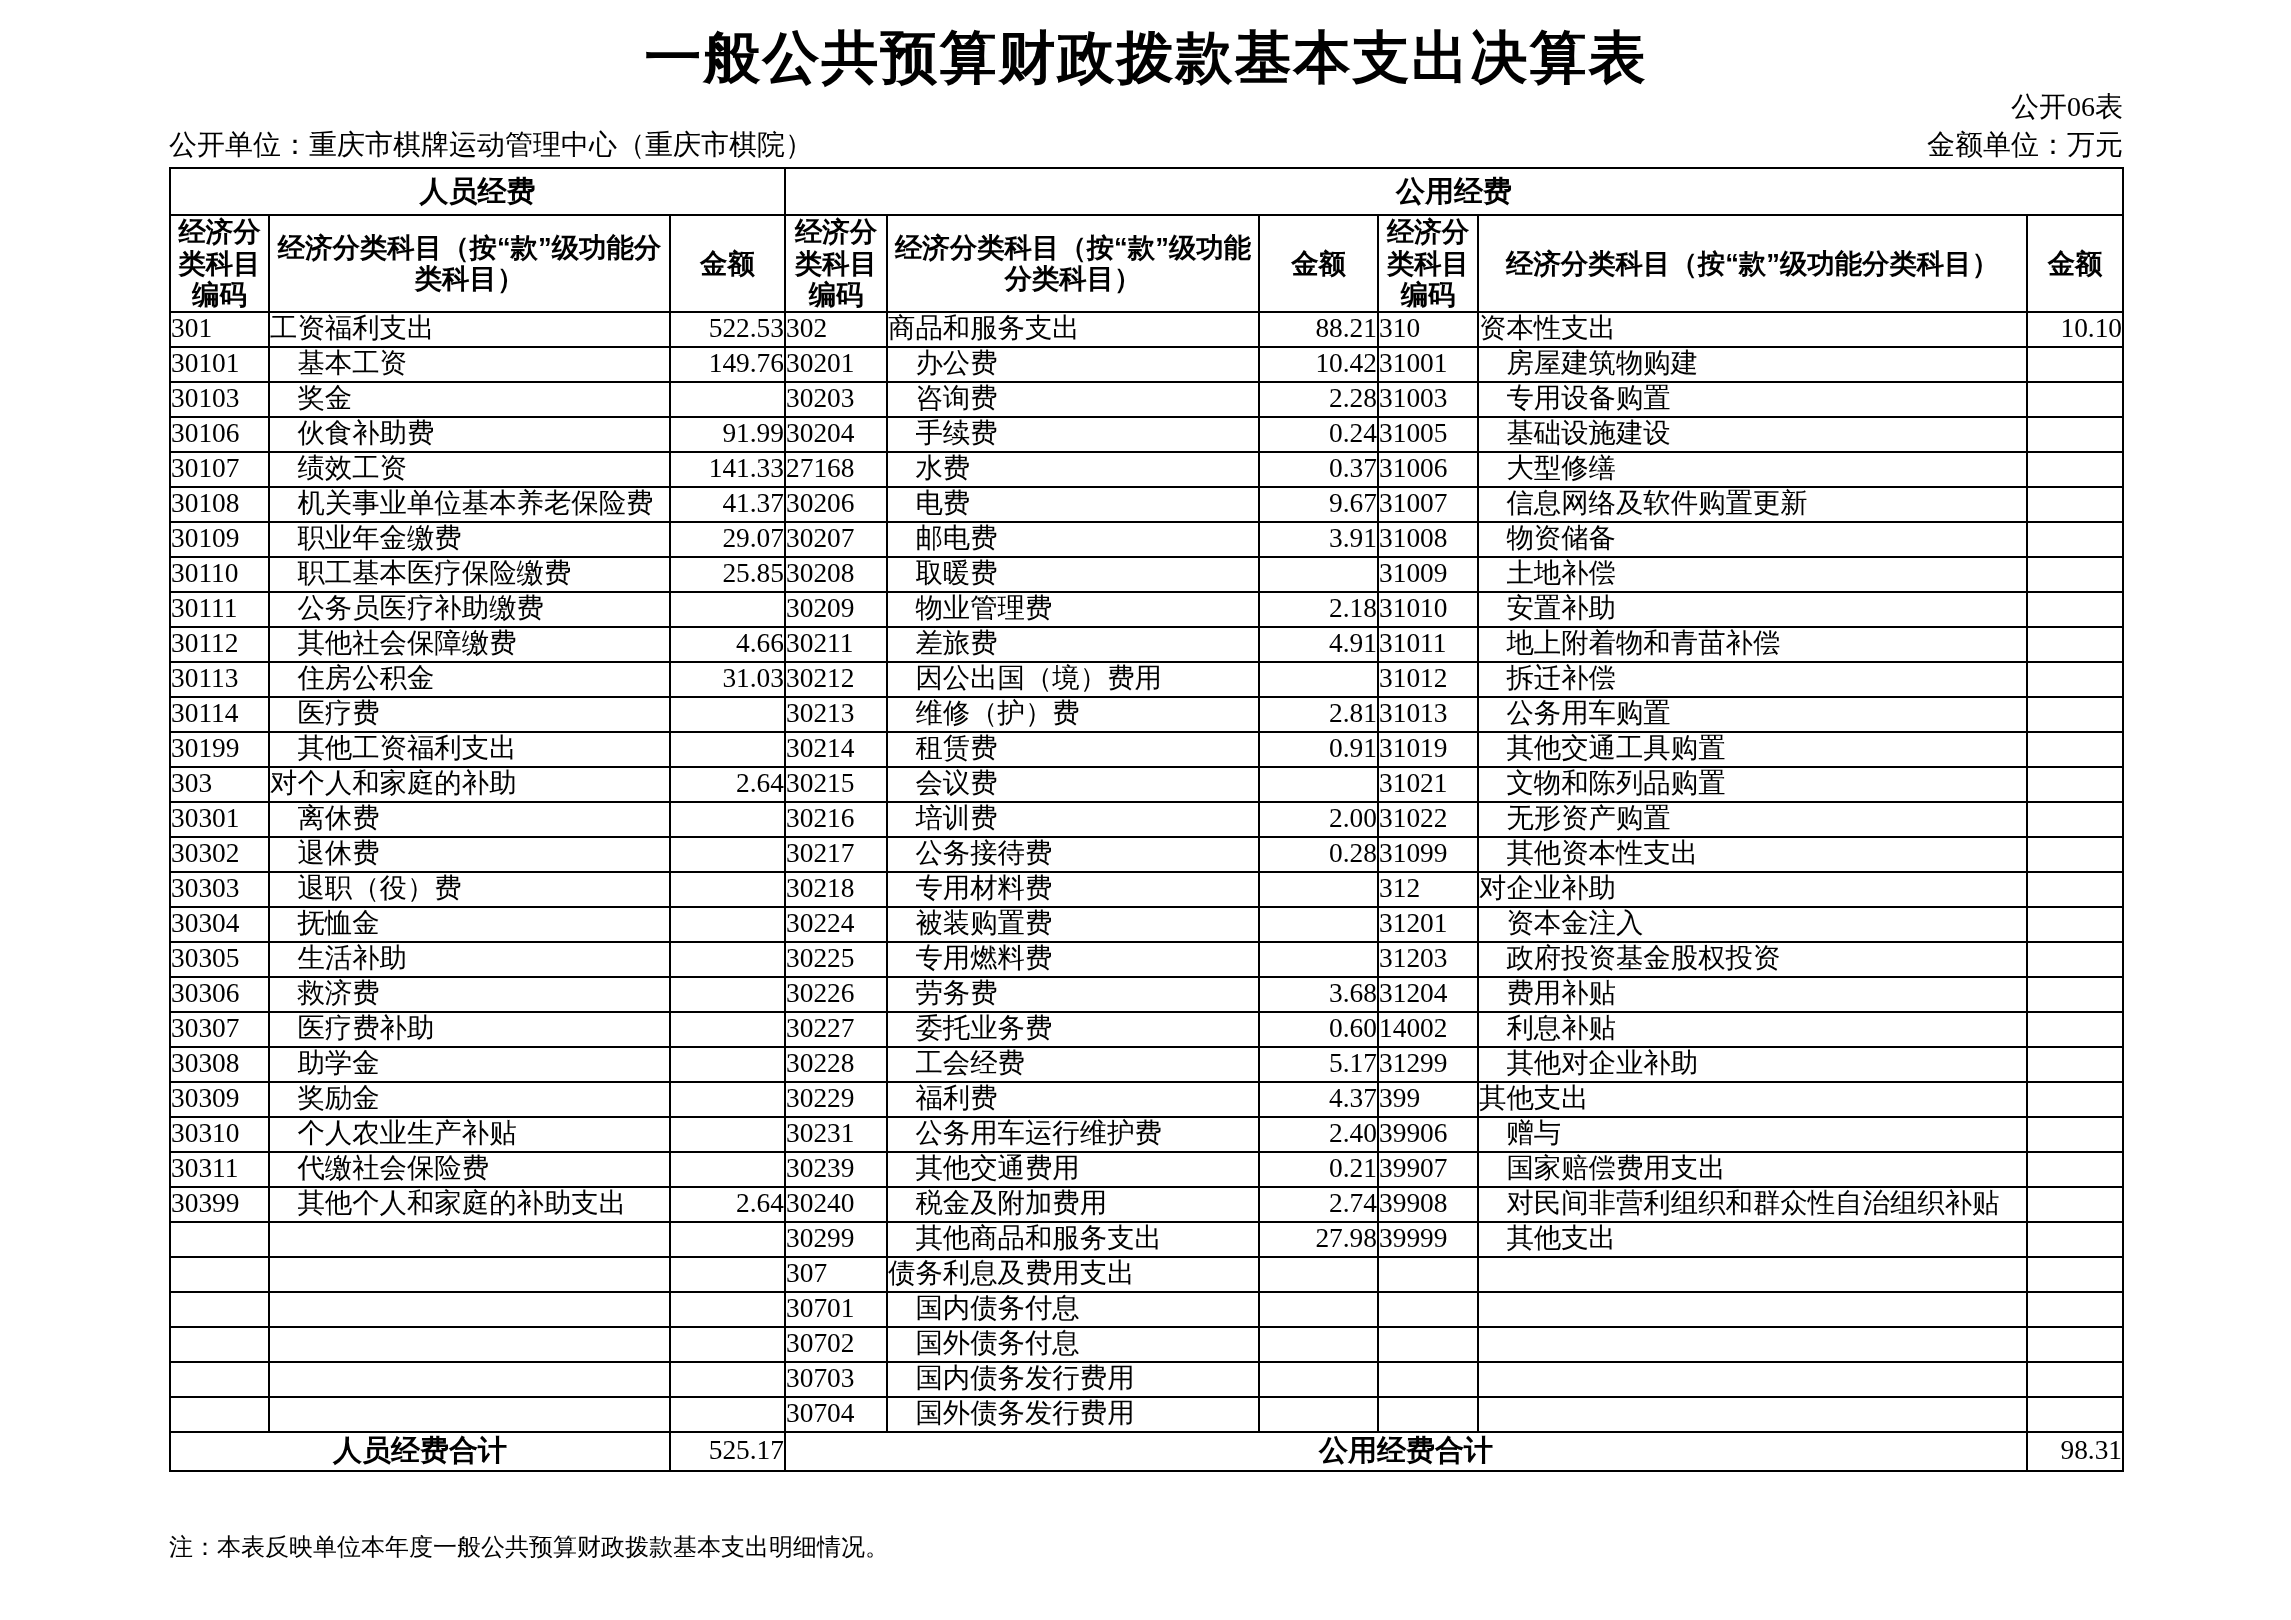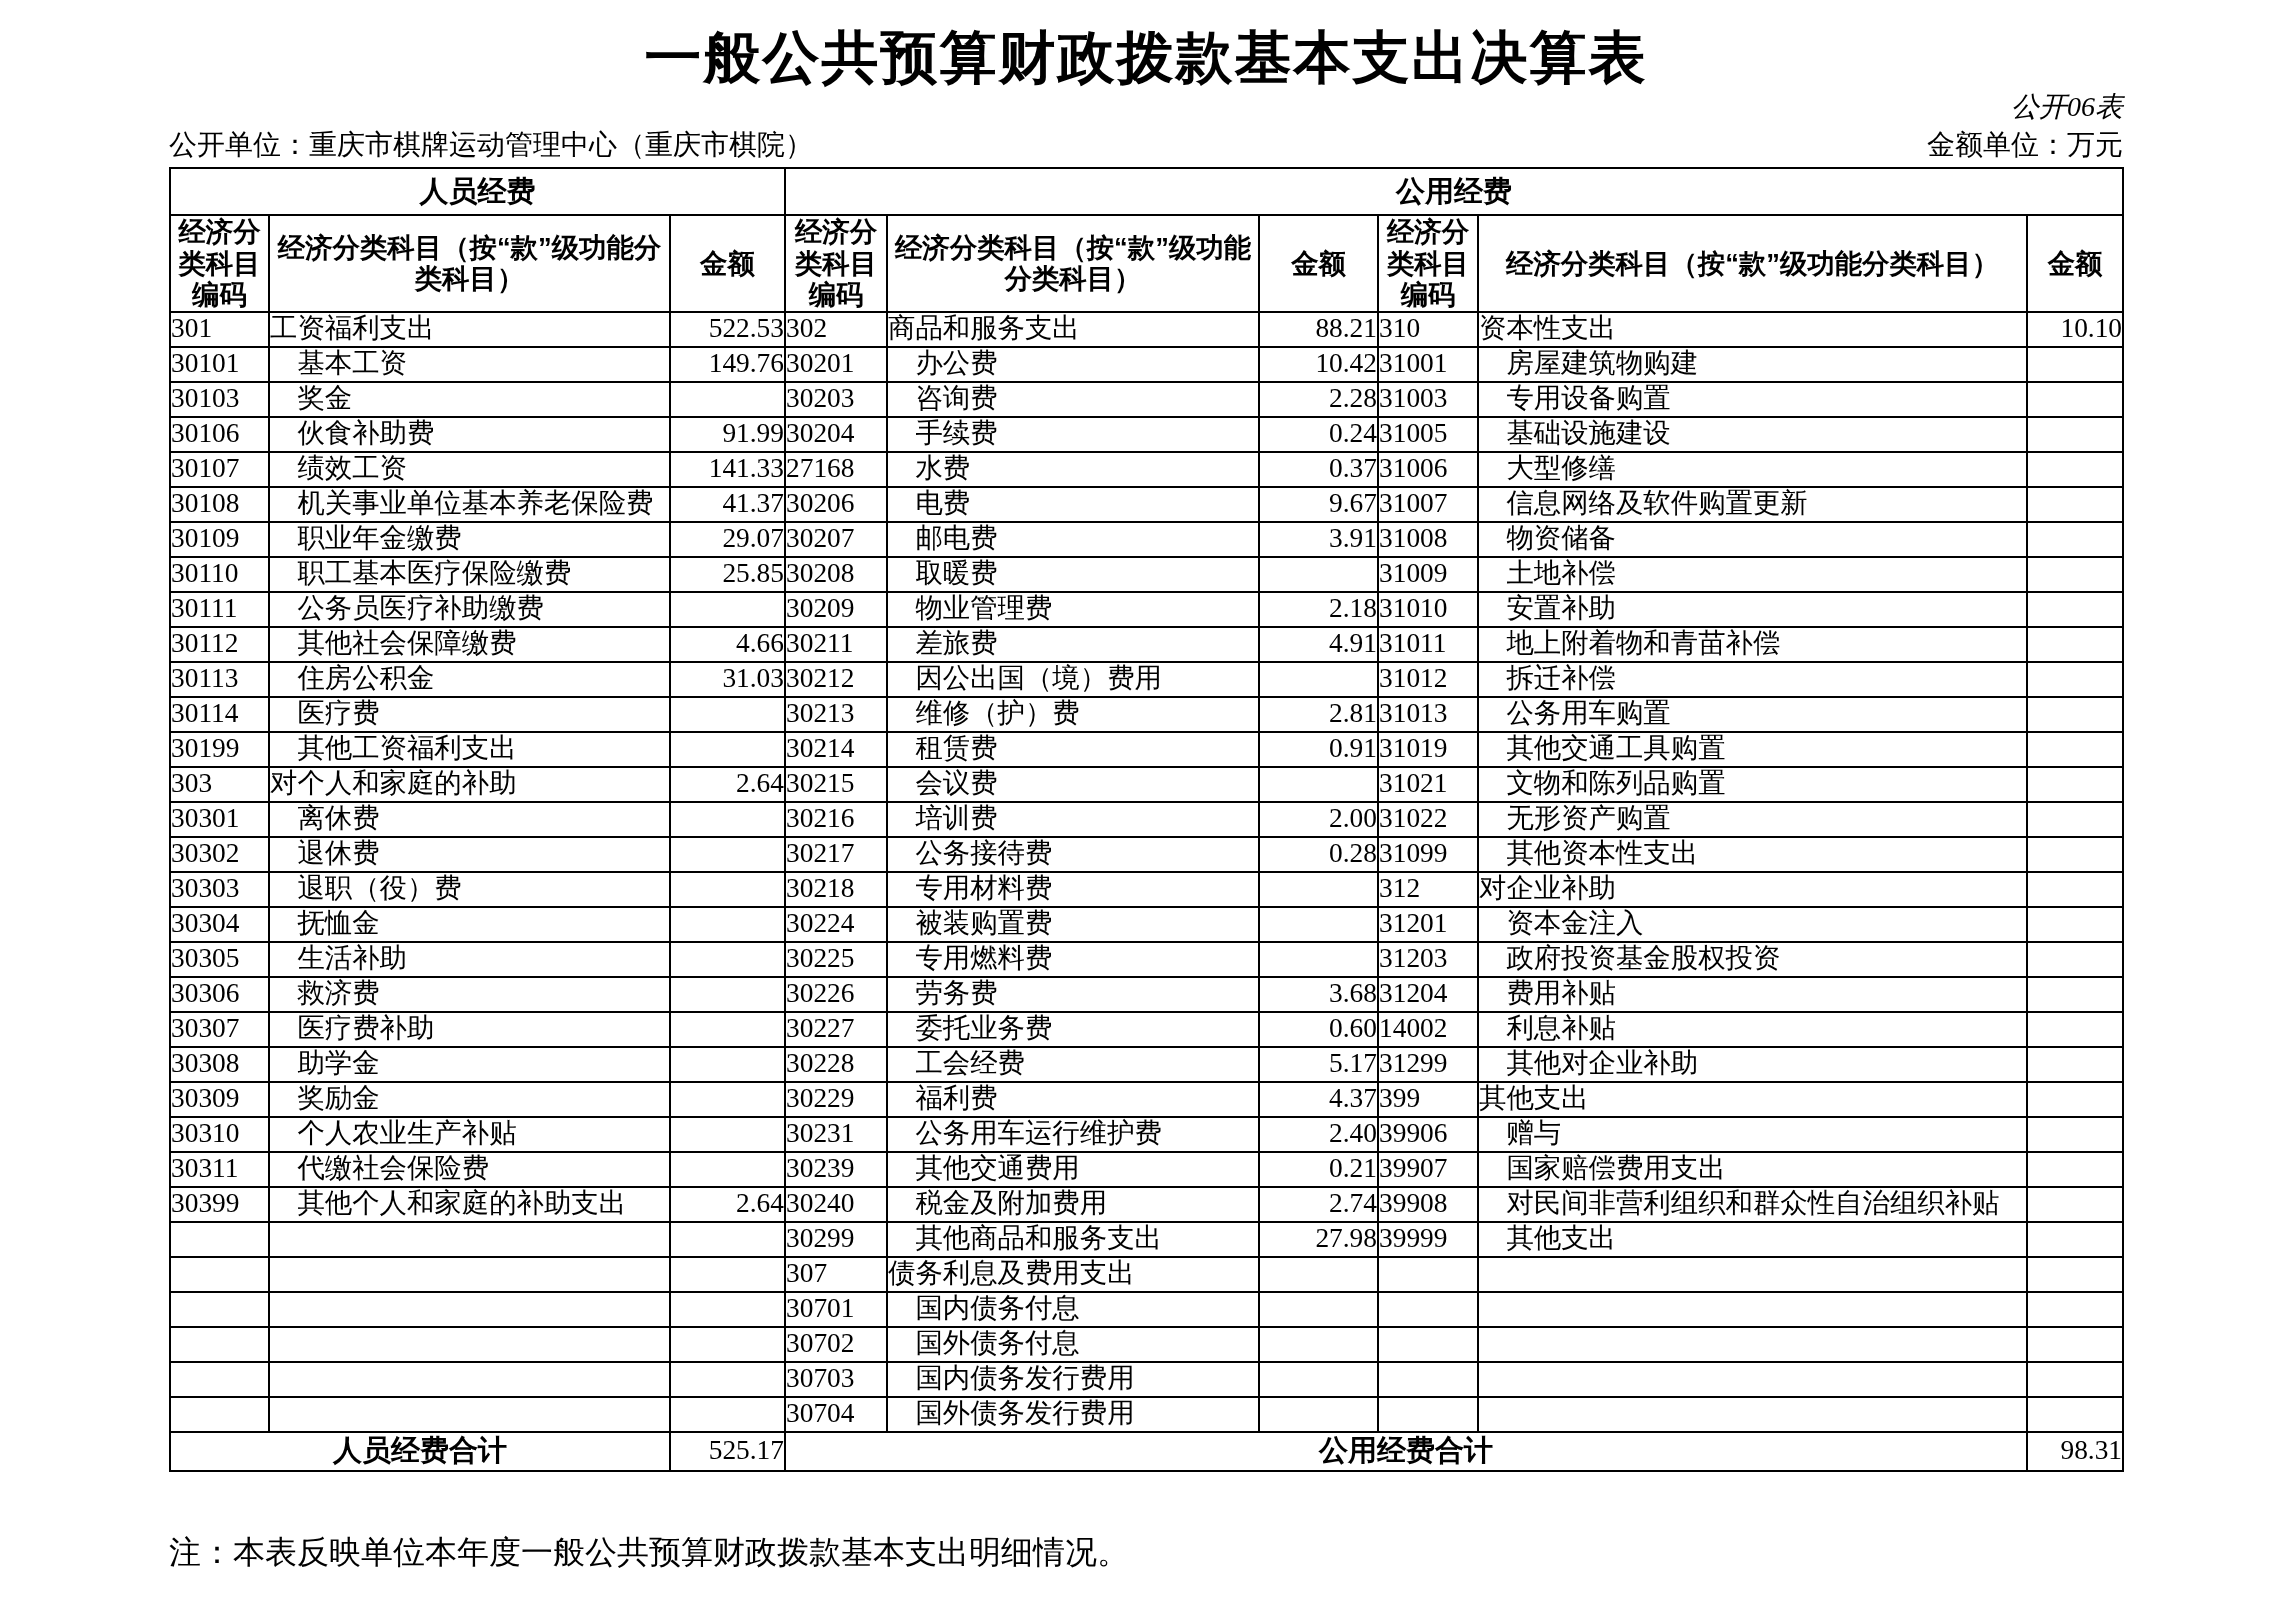--- a/index.html
+++ b/index.html
@@ -12,21 +12,20 @@
   }
   .hei { font-family:"Liberation Sans","DejaVu Sans",sans-serif; font-weight:bold; }
 
   .title {
     position:absolute; left:0; top:19.6px; width:100%;
     text-align:center; font-size:57px; letter-spacing:2px;
   }
   .table-code {
     position:absolute; right:169px; top:88px;
     font-size:28px;
-    font-style:italic;
   }
   .unit-line {
     position:absolute; left:169px; top:126px;
     font-size:28px;
   }
   .amount-unit {
     position:absolute; right:169px; top:126px;
     font-size:28px;
   }
 
@@ -50,21 +49,21 @@
   tr.head-row th { font-size:27.4px; text-align:center; padding:0 3.9px; }
   tbody tr.data-row { height:35px; }
   td.c-code   { text-align:left;  padding-left:7.8px;  white-space:pre; }
   td.c-subject{ text-align:left;  padding-left:7.8px;  white-space:pre; }
   td.c-amount { text-align:right; padding-right:9.8px; white-space:pre; }
   tr.totals-row { height:39px; }
   tr.totals-row td.t-label { text-align:center; font-size:29px; }
 
   .note {
     position:absolute; left:169px; top:1531px;
-    font-size:32px;
+    font-size:24px;
   }
 </style>
 </head>
 <body>
 
 <div class="page">
 
   <div class="title hei">一般公共预算财政拨款基本支出决算表</div>
 
   <div class="table-code">公开06表</div>

